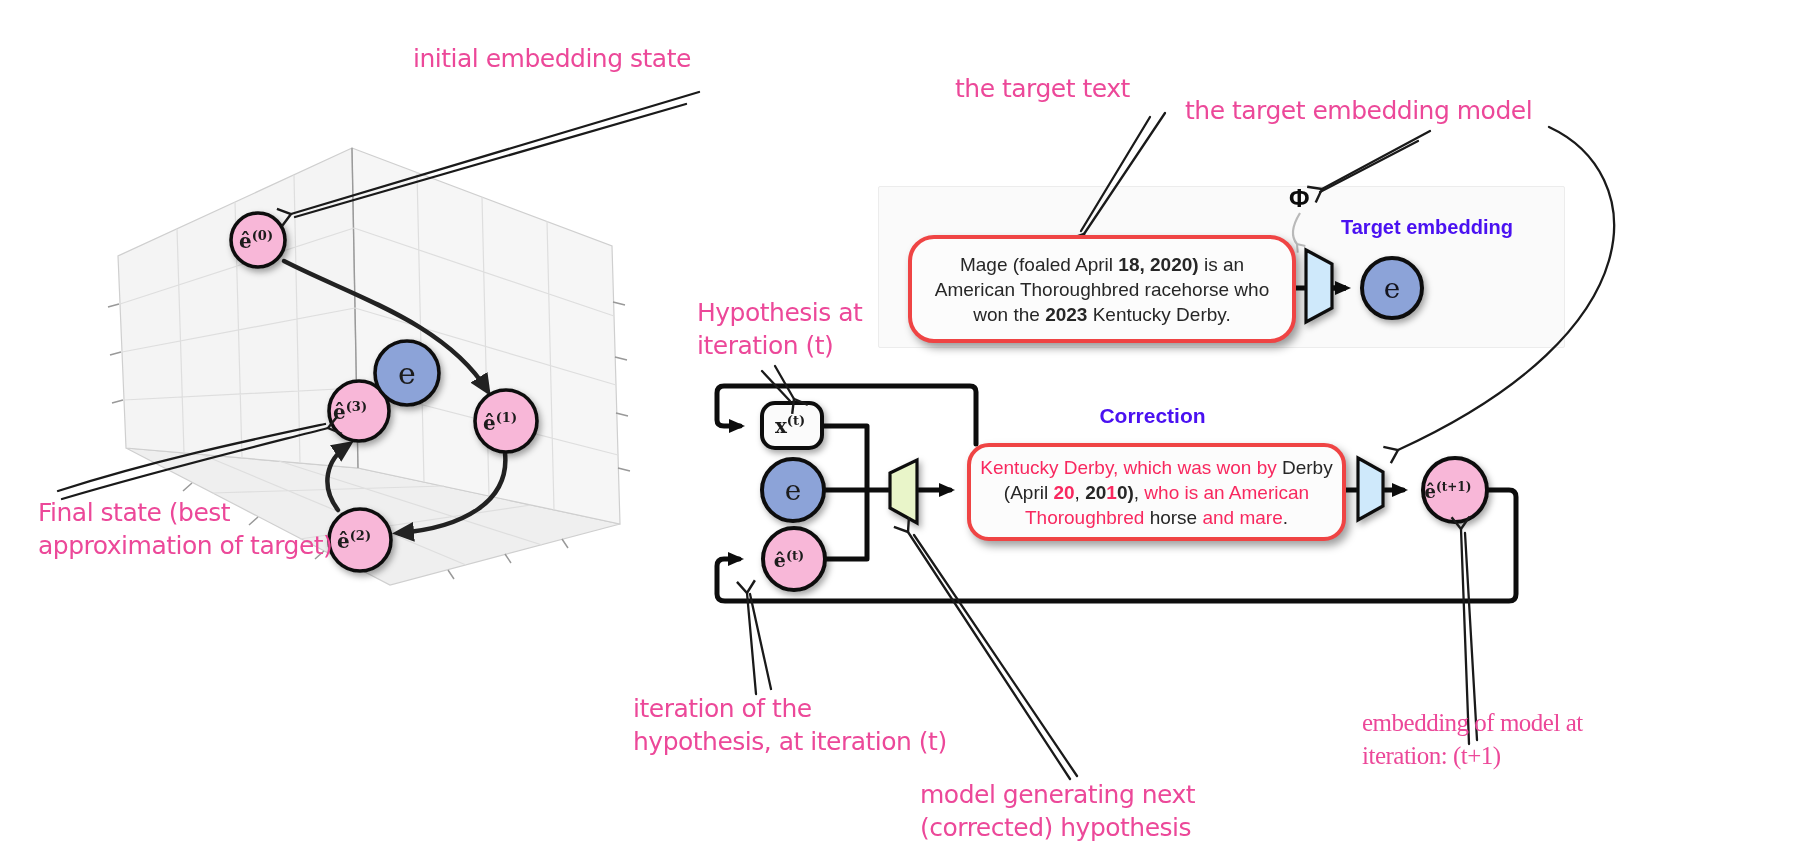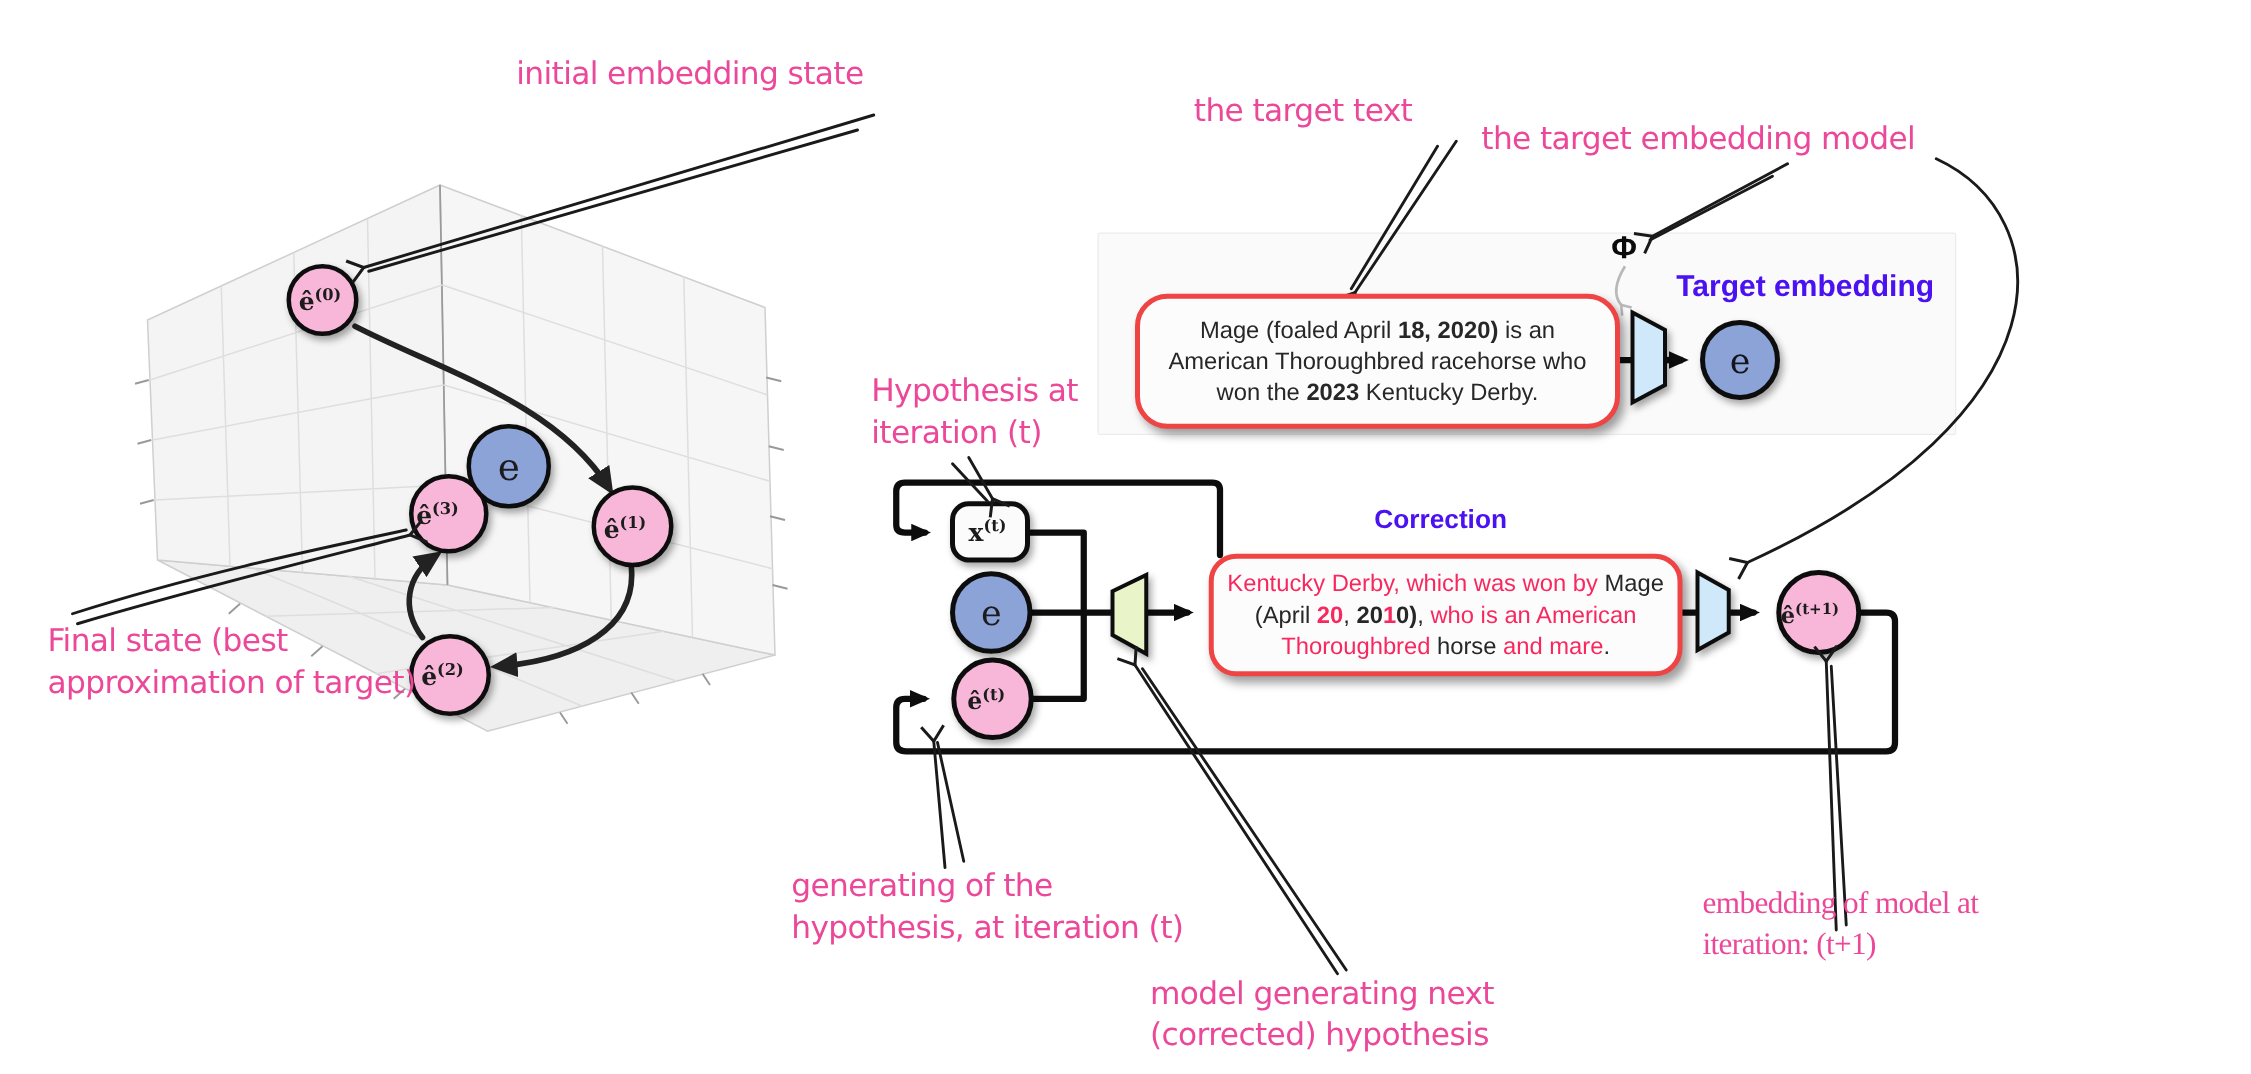--- a/index.html
+++ b/index.html
@@ -154,21 +154,21 @@
   <div class="hand" style="left:955px;top:72px;">the target text</div>
 
   <div class="hand" style="left:1185px;top:94px;">the target embedding model</div>
 
   <div class="hand" style="left:697px;top:296px;">
     <div>Hypothesis at</div>
     <div>iteration (t)</div>
   </div>
 
   <div class="hand" style="left:633px;top:692px;">
-    <div>generating of the</div>
+    <div>iteration of the</div>
     <div>hypothesis, at iteration (t)</div>
   </div>
 
   <div class="hand" style="left:920px;top:778px;">
     <div>model generating next</div>
     <div>(corrected) hypothesis</div>
   </div>
 
   <div class="hand" style="left:1362px;top:706px;font-family:Liberation Serif, serif;">
     <div>embedding of model at</div>
@@ -178,25 +178,25 @@
   <div class="roundbox" style="left:908px;top:235px;width:380px;height:100px;">
     <div>
       <div><span class="sk">Mage (foaled April </span><span class="sk sb">18, 2020)</span><span class="sk"> is an</span></div>
       <div><span class="sk">American Thoroughbred racehorse who</span></div>
       <div><span class="sk">won the </span><span class="sk sb">2023</span><span class="sk"> Kentucky Derby.</span></div>
     </div>
   </div>
 
   <div class="phi" style="left:1289px;top:184px;">Φ</div>
 
-  <div class="heading" style="left:1341px;top:216px;font-size:24px;">Target embedding</div>
+  <div class="heading" style="left:1341px;top:216px;font-size:20px;">Target embedding</div>
 
   <div class="heading" style="left:967px;top:404px;width:371px;">Correction</div>
 
   <div class="roundbox" style="left:967px;top:443px;width:371px;height:90px;border-radius:22px;">
     <div>
-      <div><span class="sp">Kentucky Derby, which was won by </span><span class="sk">Mage</span></div>
+      <div><span class="sp">Kentucky Derby, which was won by </span><span class="sk">Derby</span></div>
       <div><span class="sk">(April </span><span class="sp sb">20</span><span class="sk">, </span><span class="sk sb">20</span><span class="sp sb">1</span><span class="sk sb">0)</span><span class="sk">, </span><span class="sp">who is </span><span class="sp">an American</span></div>
       <div><span class="sp">Thoroughbred </span><span class="sk">horse </span><span class="sp">and mare</span><span class="sk">.</span></div>
     </div>
   </div>
 
 </div>
 
 </body></html>

